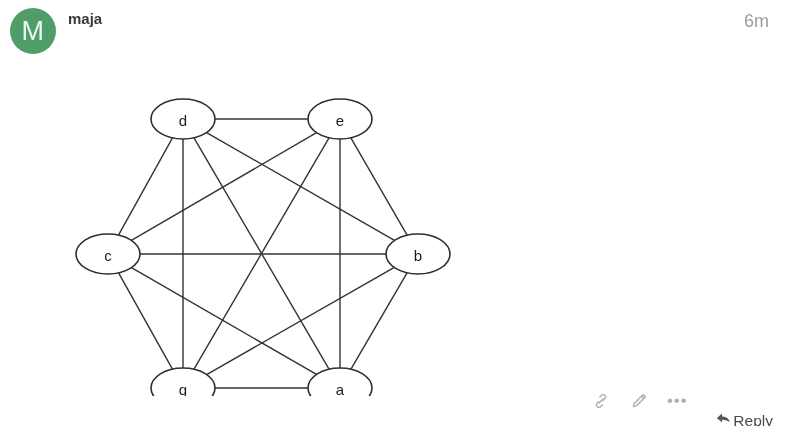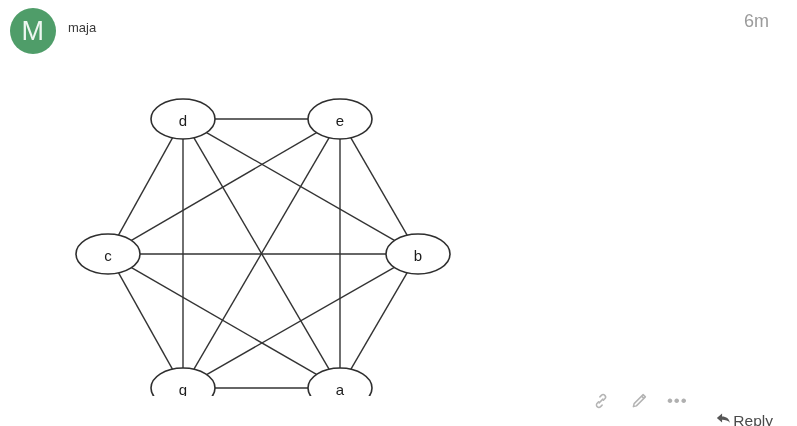--- a/index.html
+++ b/index.html
@@ -41,23 +41,23 @@
     font-size: 27px;
     line-height: 46px;
     text-align: center;
     font-weight: 400;
     letter-spacing: 0.5px;
     user-select: none;
   }
   .author {
     position: absolute;
     left: 68px;
-    top: 20px;
-    font-size: 13px;
-    font-weight: normal;
+    top: 10px;
+    font-size: 15px;
+    font-weight: bold;
     color: #3a3a3a;
   }
   .timestamp {
     position: absolute;
     right: 28px;
     top: 11px;
     font-size: 18px;
     color: #9b9b9b;
   }
   .post-body {

